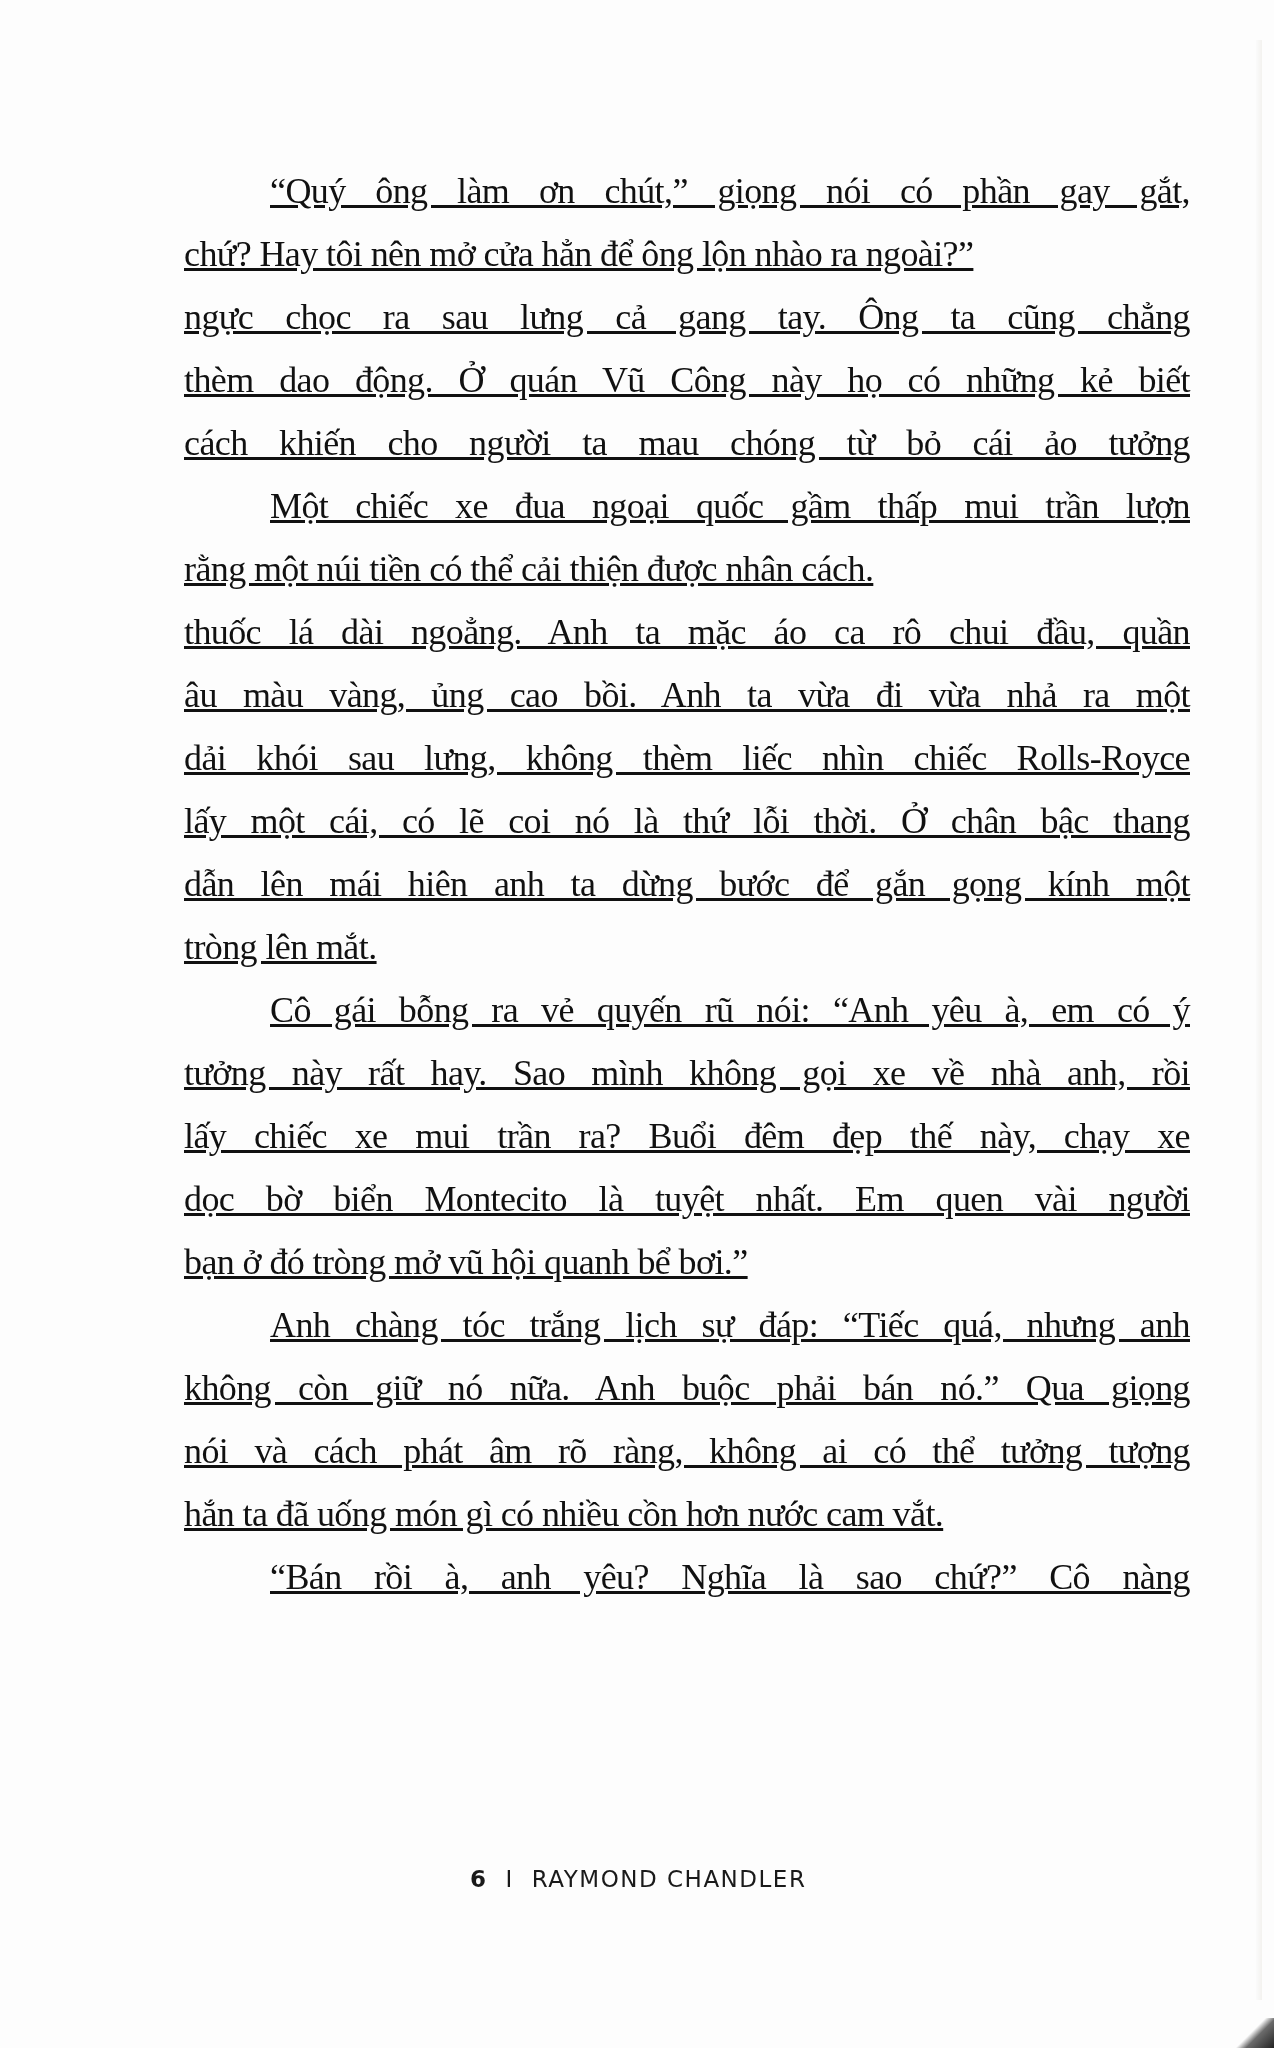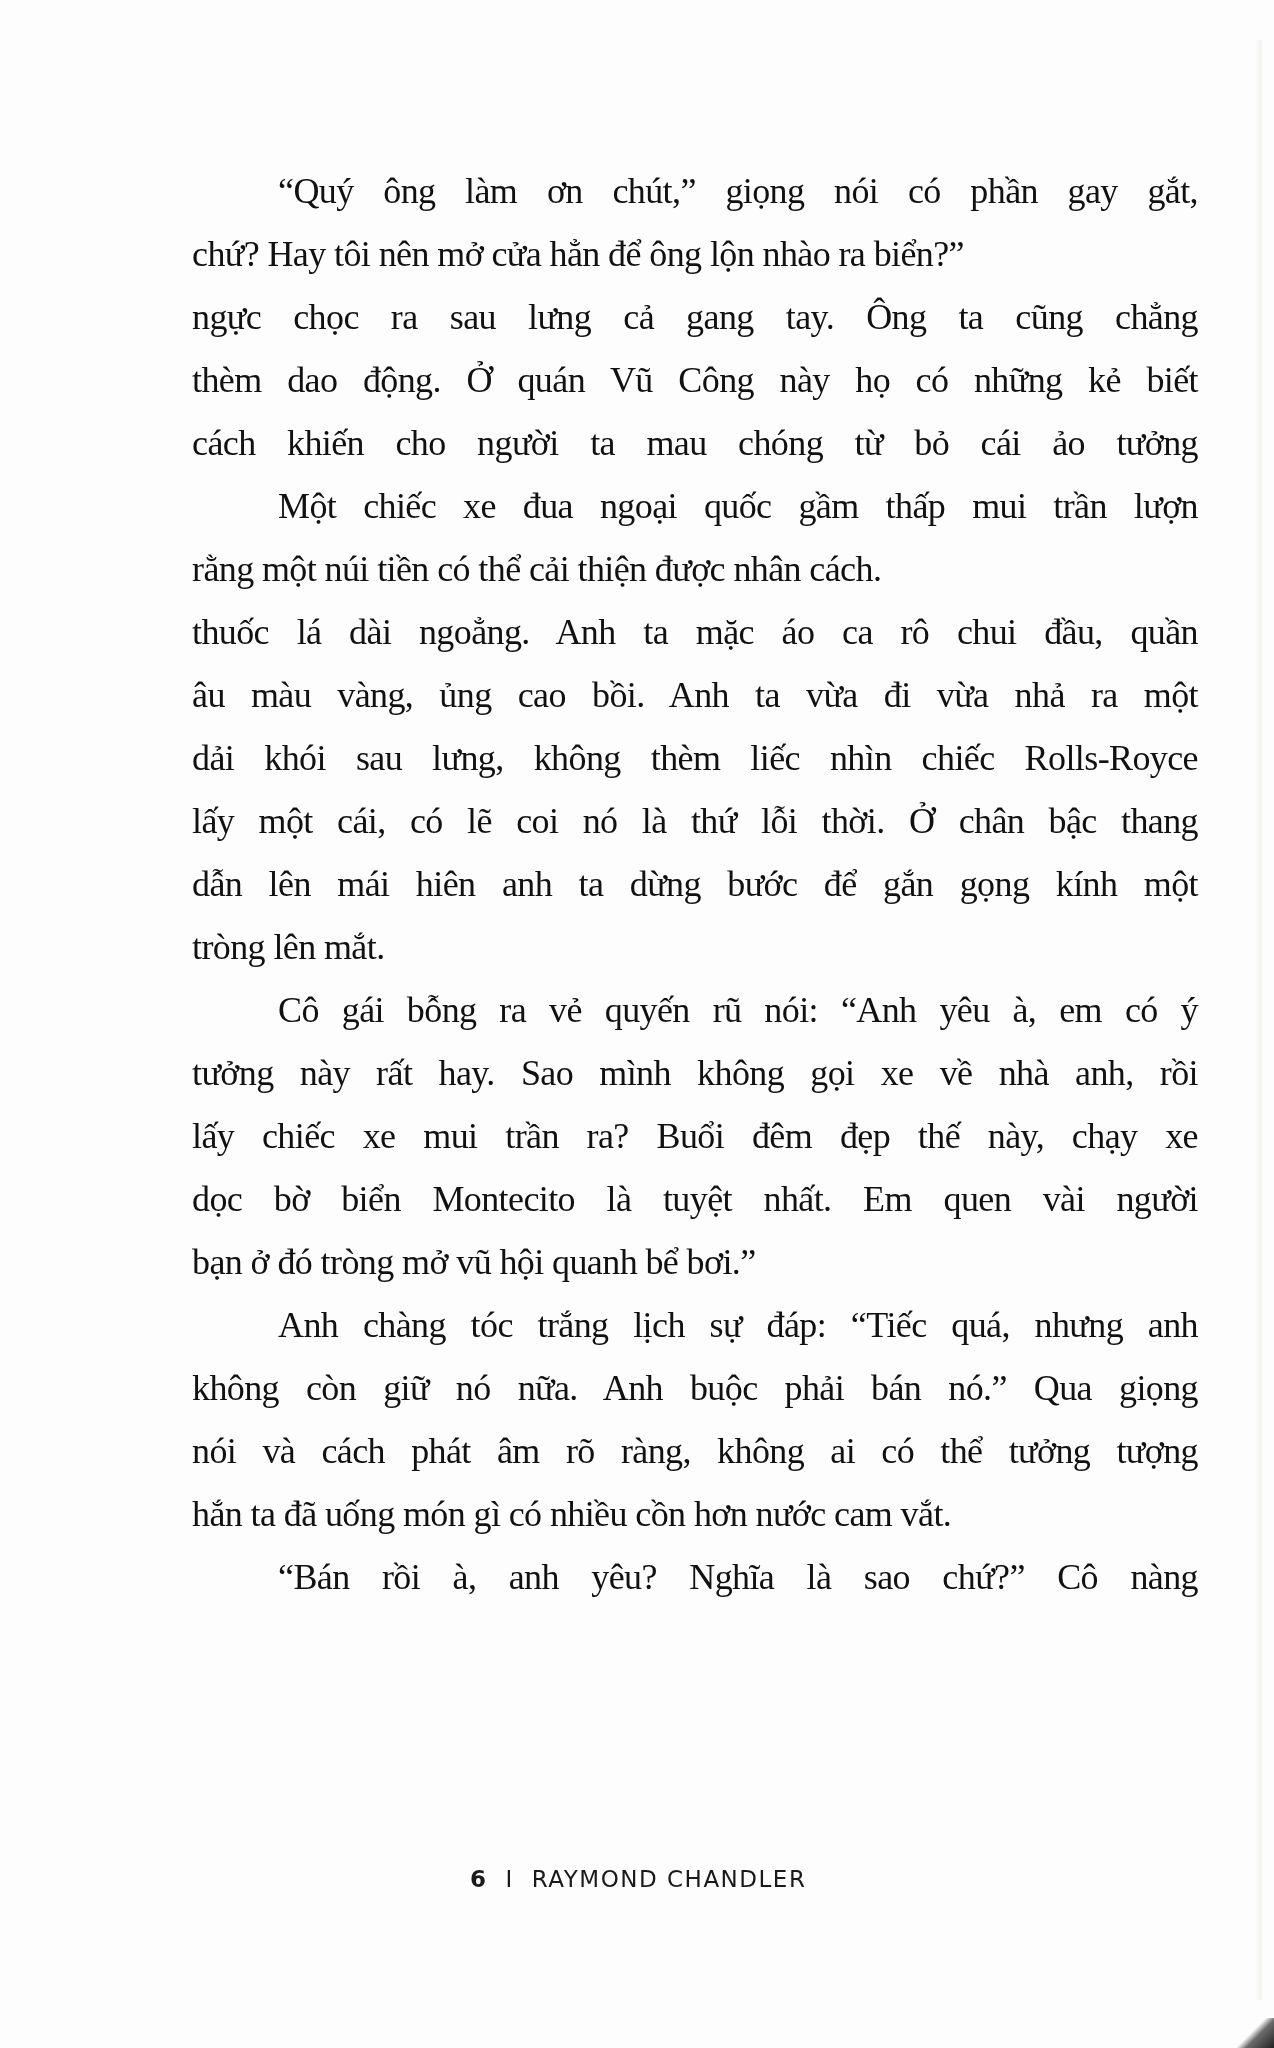--- a/index.html
+++ b/index.html
@@ -9,21 +9,21 @@
   }
   .page-edge {
     position:absolute; top:40px; right:12px; width:6px; height:1960px;
     background:linear-gradient(to right,#fbfbfb,#f3f2ef);
   }
   .corner-shadow {
     position:absolute; right:0; bottom:0; width:40px; height:30px;
     background:linear-gradient(135deg, rgba(255,255,255,0) 45%, #6b6b6b 60%, #222 100%);
   }
   .text-block {
-    position:absolute; left:192px; top:160px; width:1006px;
+    position:absolute; left:184px; top:160px; width:1006px;text-decoration:underline;
   }
   .line {
     display:block; height:63px; line-height:63px;
     font-size:36px; white-space:nowrap;
     text-align:justify; text-align-last:justify;
     letter-spacing:-0.6px;
   }
   .line.indent { padding-left:86px; }
   .line.last { text-align-last:left; }
   .footer {
@@ -37,21 +37,21 @@
 </style>
 </head>
 <body>
 
 <div class="page-edge"></div>
 <div class="corner-shadow"></div>
 
 <div class="text-block">
 
   <span class="line indent">“Quý ông làm ơn chút,” giọng nói có phần gay gắt,</span>
-  <span class="line last">chứ? Hay tôi nên mở cửa hẳn để ông lộn nhào ra biển?”</span>
+  <span class="line last">chứ? Hay tôi nên mở cửa hẳn để ông lộn nhào ra ngoài?”</span>
 
   <span class="line">ngực chọc ra sau lưng cả gang tay. Ông ta cũng chẳng</span>
   <span class="line">thèm dao động. Ở quán Vũ Công này họ có những kẻ biết</span>
   <span class="line">cách khiến cho người ta mau chóng từ bỏ cái ảo tưởng</span>
   <span class="line indent">Một chiếc xe đua ngoại quốc gầm thấp mui trần lượn</span>
 
   <span class="line last">rằng một núi tiền có thể cải thiện được nhân cách.</span>
   <span class="line">thuốc lá dài ngoẳng. Anh ta mặc áo ca rô chui đầu, quần</span>
   <span class="line">âu màu vàng, ủng cao bồi. Anh ta vừa đi vừa nhả ra một</span>
   <span class="line">dải khói sau lưng, không thèm liếc nhìn chiếc Rolls-Royce</span>

